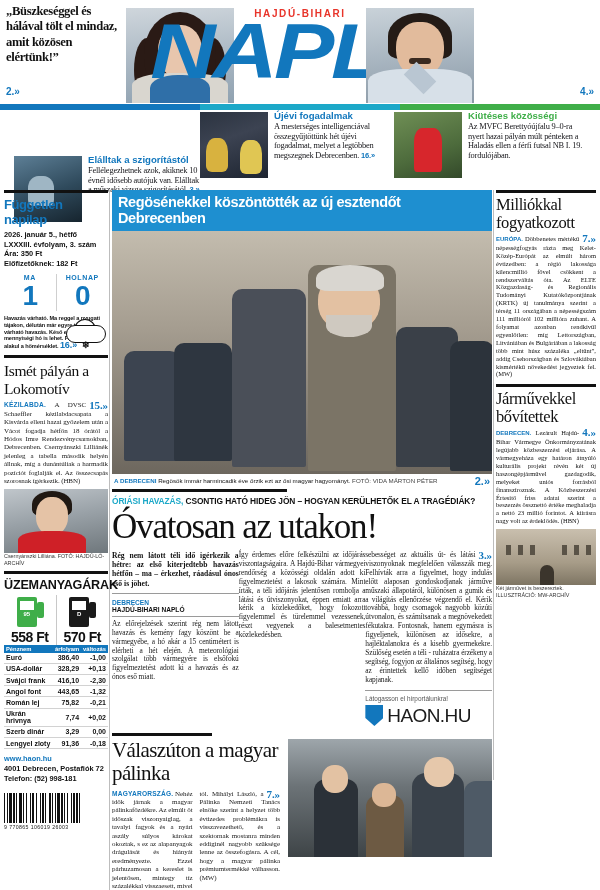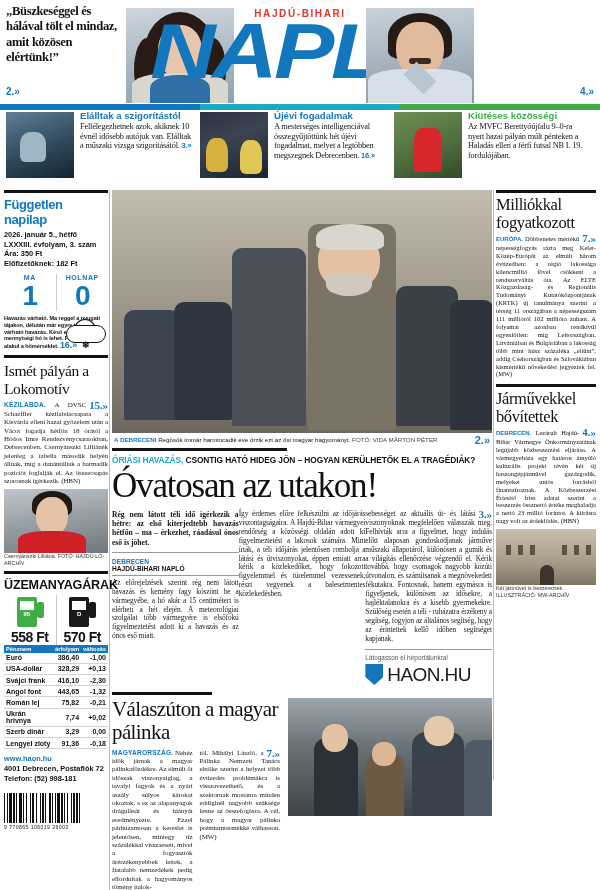--- a/index.html
+++ b/index.html
@@ -54,21 +54,21 @@
   .teasers { position:relative; height:86px; margin-top:1px; }
   .tstripe { position:absolute; top:0; left:0; right:0; height:6px; }
   .tstripe .s1 { position:absolute; left:0;    width:33.33%; height:6px; background:#1277bd; }
   .tstripe .s2 { position:absolute; left:33.33%;width:33.33%; height:6px; background:#1ca8c8; }
   .tstripe .s3 { position:absolute; left:66.66%;width:33.34%; height:6px; background:#3fae49; }
   .teaser { position:absolute; top:8px; height:74px; }
   .teaser .thumb { position:absolute; left:0; top:0; width:68px; height:66px; overflow:hidden; }
   .teaser .txt { position:absolute; left:74px; top:-2px; right:4px; }
   .teaser h3 { font-size:9.6px; font-weight:bold; line-height:11px; margin-bottom:1px; }
   .teaser p { font-family:"Liberation Serif",serif; font-size:8.4px; line-height:9.6px; letter-spacing:-.2px; color:#16161a; }
-  .t1 { left:6px;   width:192px; }
+  .t1 { left:14px;   width:192px;margin-top:44px; }
   .t2 { left:200px; width:192px; }
   .t3 { left:394px; width:200px; }
   .t1 h3 { color:#1277bd; }
   .t2 h3 { color:#1277bd; }
   .t3 h3 { color:#3fae49; }
   .ref-inline { color:#1277bd; font-weight:bold; font-size:7.5px; font-family:"Liberation Sans",sans-serif; }
 
   .ph { position:absolute; inset:0; }
   .ph-car  { background:linear-gradient(160deg,#5d7f96 0%,#2f4a5c 55%,#16242e 100%); }
   .ph-car::after{ content:""; position:absolute; left:14px; top:20px; width:26px; height:30px; background:#9fb6c4; border-radius:40% 40% 20% 20%; }
@@ -443,20 +443,21 @@
           <i style="width: 1px; background: transparent;"></i>
           <i style="width: 2px; background: rgb(17, 17, 17);"></i>
           <i style="width: 1px; background: transparent;"></i>
           <i style="width: 1px; background: rgb(17, 17, 17);"></i>
           <i style="width: 3px; background: transparent;"></i>
         </div>
       <div class="barnum">9  770865  106019      26003</div>
     </div>
 
     <div class="col-mid">
+      <div class="lead-banner">Regösénekkel köszöntötték az új esztendőt Debrecenben</div>
       <div class="lead-photo">
         <div class="lp-room"></div>
         <div class="lp-fig" style="left:12px;top:120px;width:56px;height:110px;background:#3c4450"></div>
         <div class="lp-fig" style="left:62px;top:112px;width:58px;height:118px;background:#2e3640"></div>
         <div class="lp-fig" style="left:120px;top:58px;width:74px;height:178px;background:#4a4f58"></div>
         <div class="lp-fig" style="left:196px;top:34px;width:88px;height:206px;background:#7b7466"></div>
         <div class="lp-fig" style="left:284px;top:96px;width:62px;height:140px;background:#3a4048"></div>
         <div class="lp-fig" style="left:338px;top:110px;width:44px;height:130px;background:#2c333b"></div>
         <div style="position:absolute;left:206px;top:42px;width:62px;height:58px;background:#e3c1a2;border-radius:46%"></div>
         <div style="position:absolute;left:204px;top:34px;width:68px;height:26px;background:#d9d6d0;border-radius:50% 50% 20% 20%"></div>

